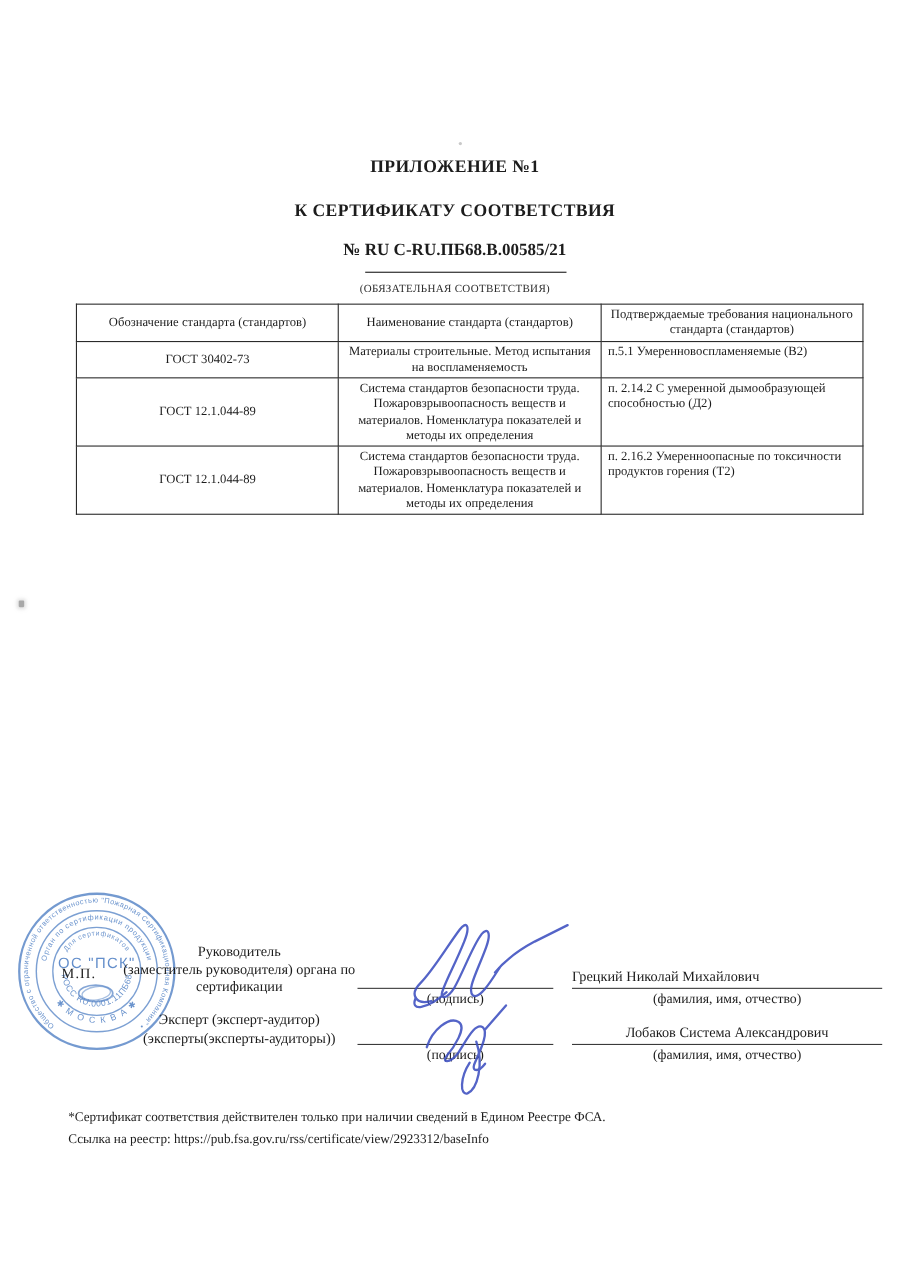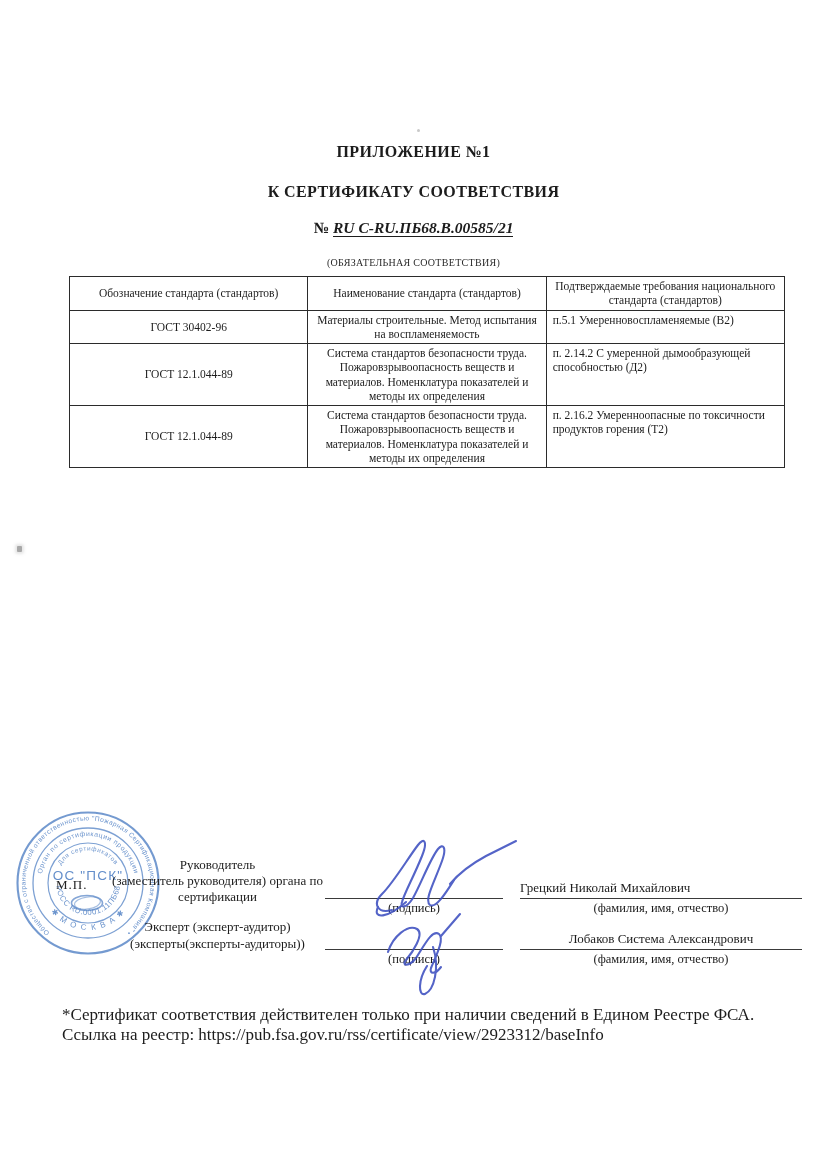--- a/index.html
+++ b/index.html
@@ -5,21 +5,21 @@
   * { margin:0; padding:0; box-sizing:border-box; }
   html,body { width:827px; height:1169px; background:#ffffff; }
   body { font-family:"Liberation Serif","DejaVu Serif",serif; color:#1c1c1c; position:relative; overflow:hidden; }
   .page { position:absolute; left:0; top:0; width:827px; height:1169px; background:#fff; }
 
   
   .title-block { position:absolute; left:0; top:143px; width:827px; text-align:center; }
   .title-1 { font-size:16px; font-weight:bold; letter-spacing:.4px; }
   .title-2 { font-size:16px; font-weight:bold; letter-spacing:.4px; margin-top:22px; }
   .cert-line { font-size:15.5px; font-weight:bold; margin-top:18px; }
-  .cert-number { border-bottom:1.6px solid #1c1c1c; padding-bottom:0;font-style:italic; }
+  .cert-number { border-bottom:1.6px solid #1c1c1c; padding-bottom:11px; }
   .subtitle { font-size:10px; letter-spacing:.3px; margin-top:20px; color:#2a2a2a; }
 
   
   table.standards { position:absolute; left:57px; top:276px; width:716px; border-collapse:collapse; table-layout:fixed;margin-left:12px; }
   table.standards th, table.standards td { border:1px solid #2b2b2b; font-size:11.5px; line-height:1.24; padding:2px 6px; font-weight:normal; }
   table.standards th { text-align:center; vertical-align:middle; }
   td.c-std { text-align:center; vertical-align:middle; width:185px; }
   td.c-name { text-align:center; vertical-align:middle; width:266px; }
   td.c-req { text-align:left; vertical-align:top; width:265px; padding-top:3px; }
   tr.h-row { height:33px; }
@@ -40,21 +40,21 @@
   .caption { position:absolute; font-size:12.5px; text-align:center; }
   .cap-sig-1 { left:325px; top:901px; width:178px; }
   .cap-sig-2 { left:325px; top:952px; width:178px; }
   .name-1 { position:absolute; left:520px; top:880px; width:282px; text-align:left; font-size:13px; }
   .name-2 { position:absolute; left:520px; top:931px; width:282px; text-align:center; font-size:13px; }
   .cap-name-1 { left:520px; top:901px; width:282px; }
   .cap-name-2 { left:520px; top:952px; width:282px; }
   .ink-svg { position:absolute; left:320px; top:828px; }
 
   
-  .footer { position:absolute; left:62px; top:1005px; width:700px; font-size:17px; line-height:20px; }
+  .footer { position:absolute; left:62px; top:1005px; width:700px; font-size:12px; line-height:20px; }
 
   
   .speck-a { position:absolute; left:417px; top:129px; width:3px; height:3px; background:#c9c9c9; border-radius:50%; }
   .speck-b { position:absolute; left:17px; top:546px; width:5px; height:6px; background:#a8a8a8; border-radius:1px; box-shadow:0 0 3px 2px rgba(180,180,180,.35); }
 </style>
 </head>
 <body>
 
 <div class="page">
 
@@ -69,21 +69,21 @@
   <div class="speck-b"></div>
 
   <table class="standards">
     <tbody>
         <tr class="h-row">
       <th>Обозначение стандарта (стандартов)</th>
       <th>Наименование стандарта (стандартов)</th>
       <th>Подтверждаемые требования национального стандарта (стандартов)</th>
     </tr>
     <tr class="r1">
-      <td class="c-std">ГОСТ 30402-96</td>
+      <td class="c-std">ГОСТ 30402-73</td>
       <td class="c-name">Материалы строительные. Метод испытания на воспламеняемость</td>
       <td class="c-req">п.5.1 Умеренновоспламеняемые (В2)</td>
     </tr>
     <tr class="r2">
       <td class="c-std">ГОСТ 12.1.044-89</td>
       <td class="c-name">Система стандартов безопасности труда. Пожаровзрывоопасность веществ и материалов. Номенклатура показателей и методы их определения</td>
       <td class="c-req">п. 2.14.2 С умеренной дымообразующей способностью (Д2)</td>
     </tr>
     <tr class="r3">
       <td class="c-std">ГОСТ 12.1.044-89</td>

